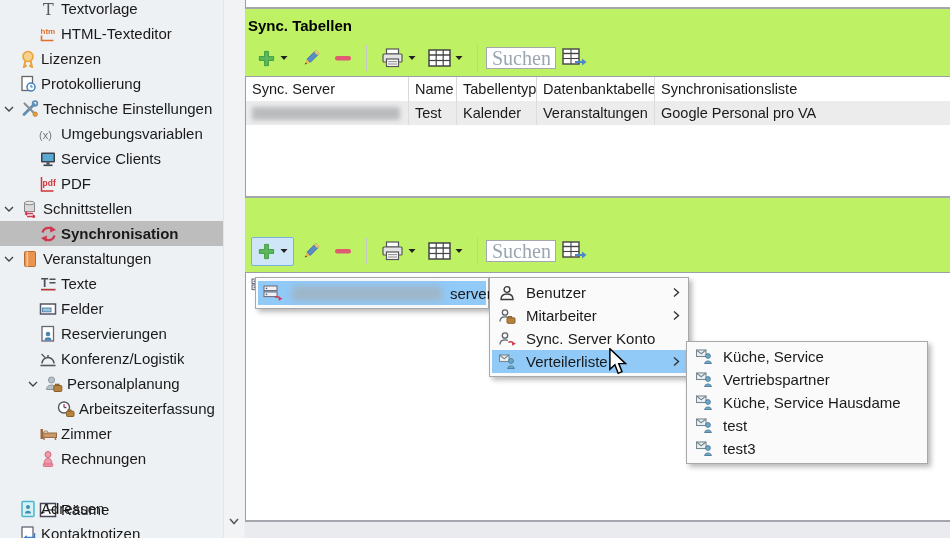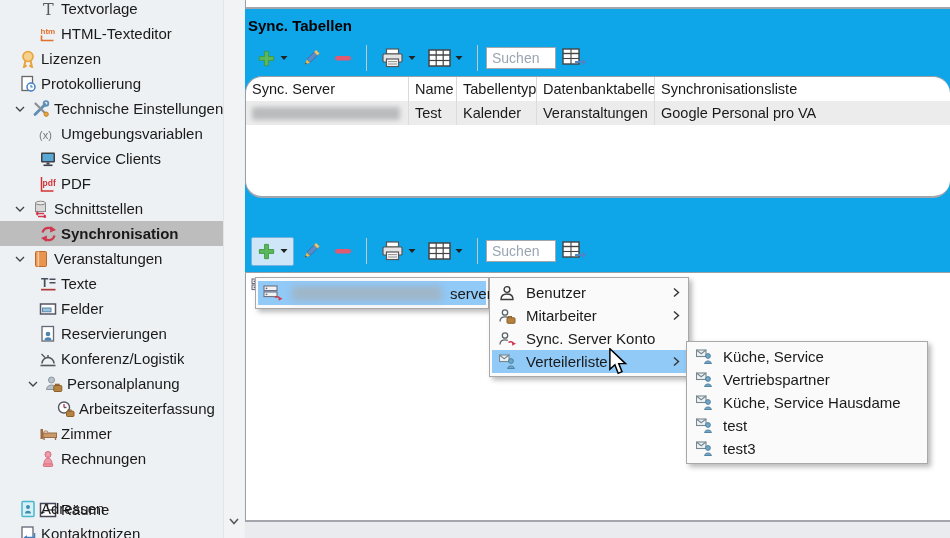--- a/index.html
+++ b/index.html
@@ -5,44 +5,44 @@
   * { box-sizing: border-box; margin:0; padding:0; }
   body { font-family:"Liberation Sans","DejaVu Sans",sans-serif; }
   #app { position:relative; width:950px; height:538px; background:#e9ebee; overflow:hidden; color:#1a1a1a; }
 
   
   #sidebar { position:absolute; left:0; top:0; width:245px; height:538px; background:#eef1f4; }
   #side-scroll { position:absolute; left:223px; top:0; width:21px; height:538px; background:#f2f3f5; border-left:1px solid #e3e5e8; }
   #scroll-down { position:absolute; left:227px; top:514px; width:14px; height:14px; cursor:default; }
   .ti { position:absolute; left:0; width:223px; height:25px; display:flex; align-items:center; font-size:15px; white-space:nowrap; }
   .ti.selected { background:#bdbdbd; font-weight:bold; }
-  .lv0e { padding-left:15px; }
+  .lv0e { padding-left:4px; }
   .lv0  { padding-left:18px; }
   .lv1  { padding-left:38px; }
   .lv1e { padding-left:28px; }
   .lv2  { padding-left:56px; }
   .chev { width:16px; display:inline-flex; align-items:center; flex:none; }
   .ic { width:20px; height:18px; margin-right:3px; display:inline-flex; align-items:center; justify-content:center; flex:none; }
   .lb { overflow:hidden; }
 
   
-  #main { position:absolute; left:245px; top:0; width:705px; height:422px; background:#0ea5e9; }
+  #main { position:absolute; left:245px; top:0; width:705px; height:422px; background:#bef264; }
   .panel-above { position:absolute; left:0; top:0; width:705px; height:9px; background:#fff; border-left:1px solid #9aa0a8; border-bottom:2px solid #a3a7ad; }
   .sec-title { position:absolute; left:3px; font-size:15px; font-weight:bold; color:#000; }
   .toolbar { position:absolute; left:0; width:705px; height:32px; display:flex; align-items:center; padding-left:6px; }
   .tb-group { display:inline-flex; align-items:center; padding:4px 5px; border:1px solid transparent; border-radius:2px; }
   .tb-group.open { background:#cfe6f8; border-color:#77b2dd; }
   .tb-btn { display:inline-flex; align-items:center; margin:0 6px; cursor:pointer; }
   .caret { margin-left:4px; display:inline-flex; }
   .tb-sep { width:1px; height:26px; background:#c3c6ca; margin:0 8px; }
-  .search { width:70px; height:22px; border:1px solid #a3a8ae; font-family:Liberation Sans, sans-serif; font-size:14px; padding:1px 5px; color:#333; background:#fff; }
+  .search { width:70px; height:22px; border:1px solid #a3a8ae; font-family:Liberation Serif, serif; font-size:20px; padding:1px 5px; color:#333; background:#fff; }
   .search::placeholder { color:#9aa5b2; }
 
   .tblpanel { position:absolute; left:0; width:705px; background:#fff; border-left:1px solid #9aa0a8; border-top:1px solid #9aa0a8; border-bottom:2px solid #a3a7ad; }
-  #table1 { top:76px; height:122px;border-radius:17px; }
+  #table1 { top:76px; height:122px; }
   #table2 { top:272px; height:250px; }
   .trow { display:flex; height:24px; align-items:center; font-size:14.5px; }
   .thead .cell { border-right:1px solid #d9d9d9; }
   .tdata { background:#ececec; }
   .tdata .cell { border-right:1px solid #dcdcdc; }
   .cell { height:24px; display:flex; align-items:center; padding-left:6px; overflow:hidden; white-space:nowrap; }
   .c1 { width:163px; } .c2 { width:48px; } .c3 { width:80px; } .c4 { width:118px; } .c5 { flex:1; border-right:none !important; }
   .redact { background:#b9bbbd; filter:blur(2.5px); border-radius:2px; width:148px; height:13px; }
 
   

